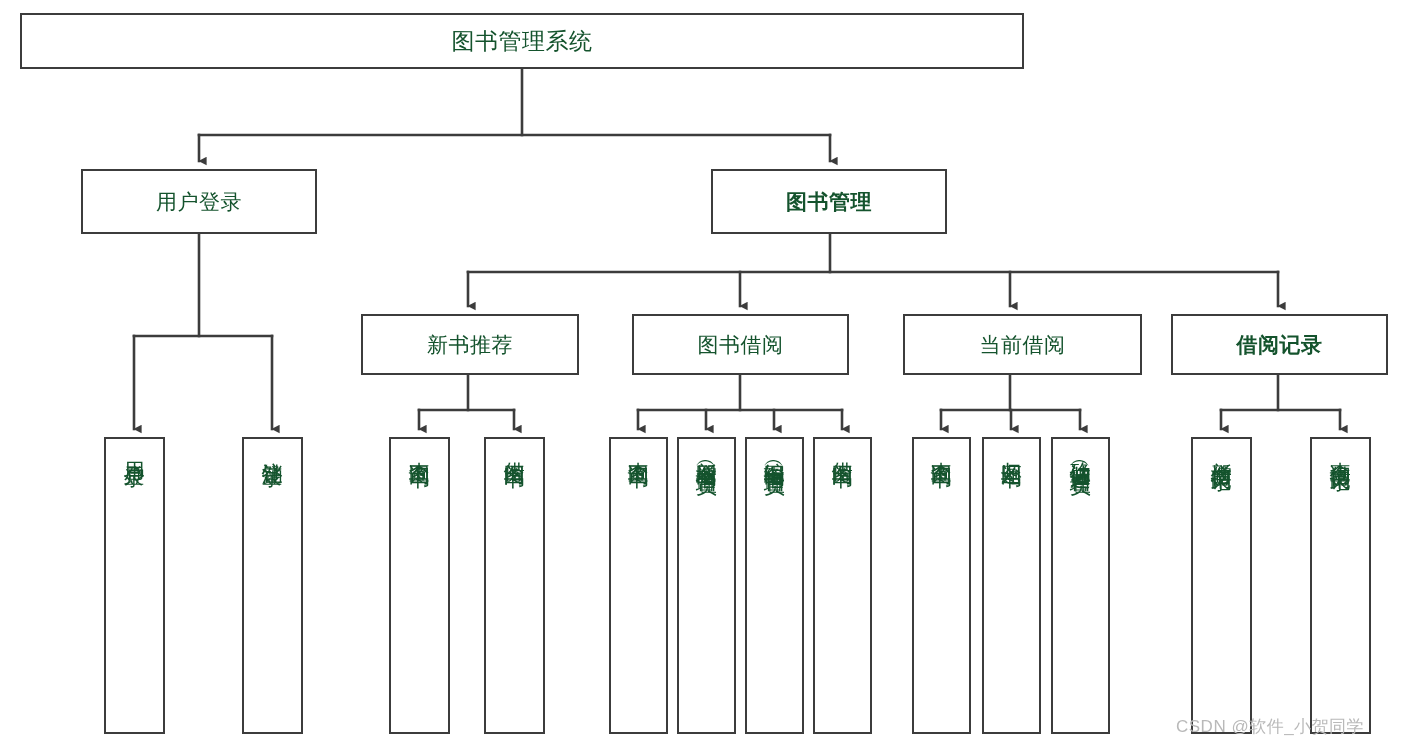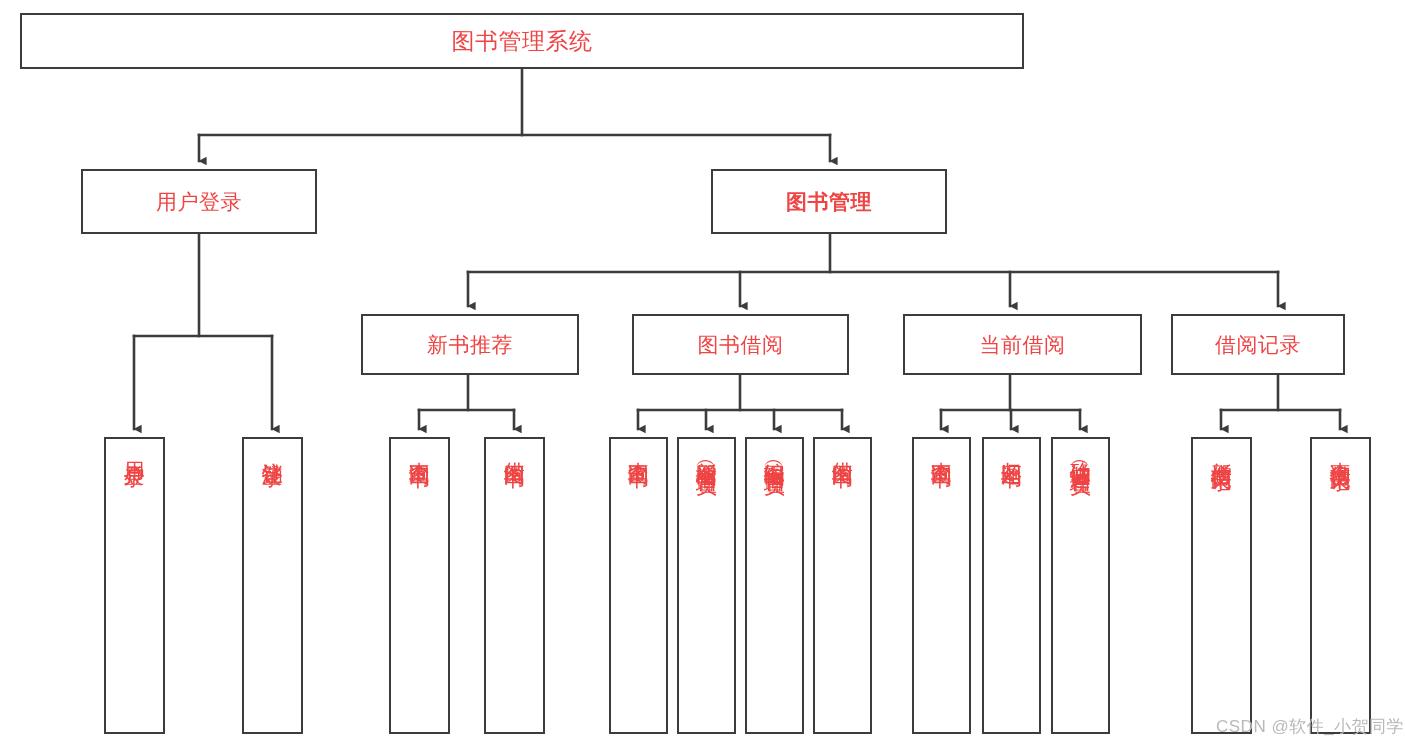--- a/index.html
+++ b/index.html
@@ -28,21 +28,21 @@
   }
   .node {
     position: absolute;
     box-sizing: border-box;
     background: #ffffff;
     border: 2.5px solid #3c3c3c;
     display: flex;
     align-items: center;
     justify-content: center;
     text-align: center;
-    color: #ef4444;
+    color: #14532d;
     letter-spacing: 0.5px;
   }
   .node.root        { font-size: 23px; }
   .node.level2      { font-size: 21px; }
   .node.level3      { font-size: 21px; }
   .node.leaf {
     writing-mode: vertical-rl;
     text-orientation: upright;
     font-size: 21px;
     line-height: 1.22;
@@ -146,21 +146,21 @@
 
   <div class="node level3" style="left:361px; top:314px; width:218px; height:61px;">
     <span>新书推荐</span>
   </div>
   <div class="node level3" style="left:632px; top:314px; width:217px; height:61px;">
     <span>图书借阅</span>
   </div>
   <div class="node level3" style="left:903px; top:314px; width:239px; height:61px;">
     <span>当前借阅</span>
   </div>
-  <div class="node level3" style="left:1171px; top:314px; width:174px; height:61px;">
+  <div class="node level3" style="left:1171px; top:314px; width:217px; height:61px;font-weight:bold;">
     <span>借阅记录</span>
   </div>
 
   <div class="node leaf" style="left:104px; top:437px; width:61px; height:297px;">
     <span class="lbl">用户登录</span>
   </div>
   <div class="node leaf" style="left:242px; top:437px; width:61px; height:297px;">
     <span class="lbl">注销登录</span>
   </div>
 
@@ -194,15 +194,15 @@
     <span class="lbl">确认归还（管理员）</span>
   </div>
 
   <div class="node leaf" style="left:1191px; top:437px; width:61px; height:297px;">
     <span class="lbl">新增借阅记录</span>
   </div>
   <div class="node leaf" style="left:1310px; top:437px; width:61px; height:297px;">
     <span class="lbl">查询借阅记录</span>
   </div>
 
-  <div class="watermark" style="left:1216px; top:715px;text-align:right;">CSDN @软件_小贺同学</div>
+  <div class="watermark" style="left:1176px; top:715px;text-align:right;">CSDN @软件_小贺同学</div>
 
 </div>
 
 </body></html>

